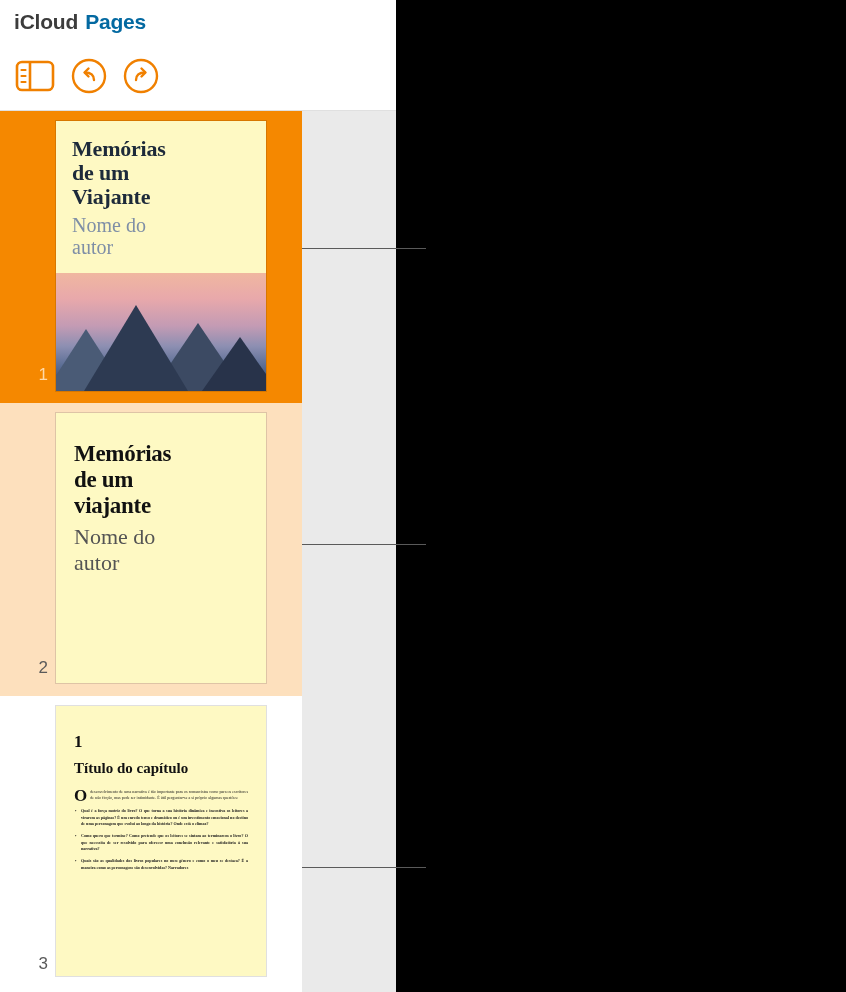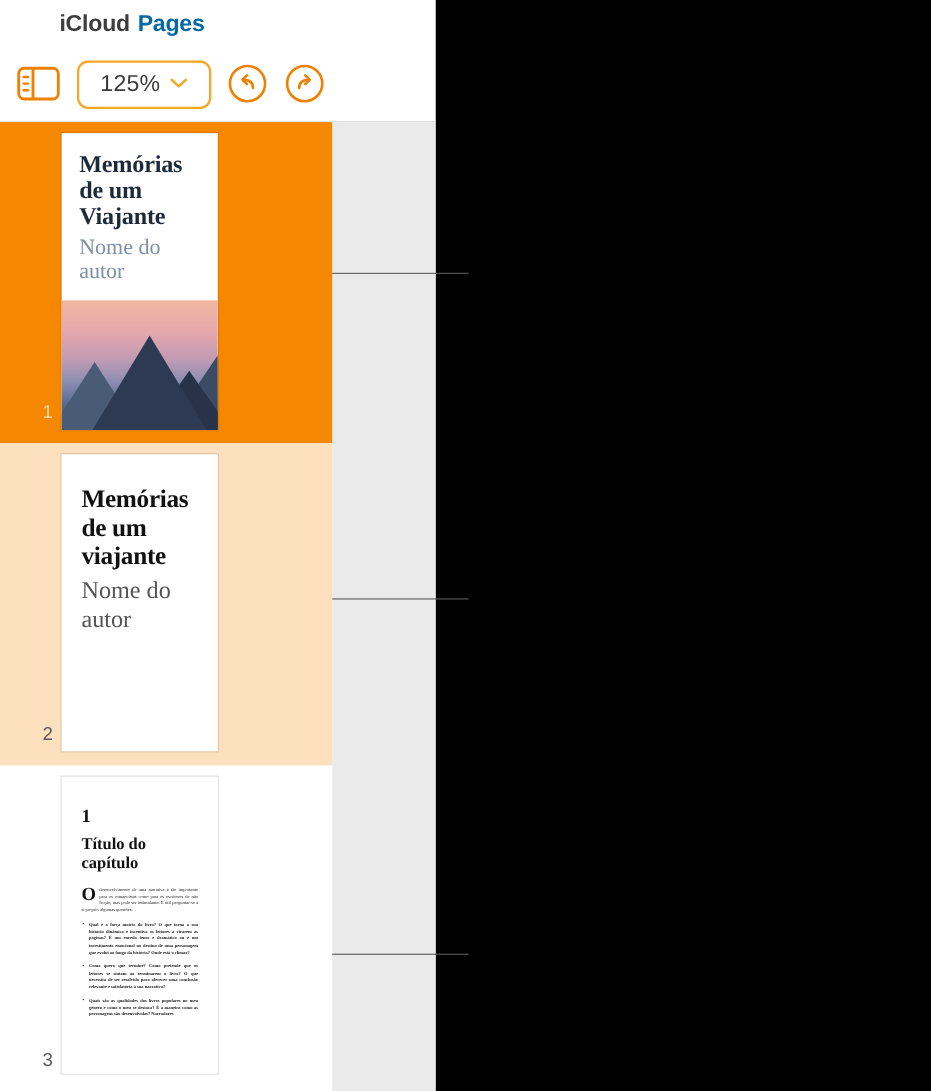--- a/index.html
+++ b/index.html
@@ -34,21 +34,20 @@
     padding: 0 0 0 14px;
     background: #ffffff;
   }
   .brand {
     font-size: 21px;
     font-weight: bold;
     letter-spacing: -0.2px;
     display: flex;
     align-items: flex-start;
     gap: 7px;
-    margin-left: 40px;
   }
   .brand .icloud { color: #3c3c3c; }
   .brand .appname { color: #0369a1; font-weight: bold; }
 
   
   .toolbar {
     height: 67px;
     display: flex;
     align-items: center;
     gap: 14px;
@@ -112,22 +111,22 @@
     padding-right: 8px;
     font-size: 17px;
     color: #5a5a5a;
     align-self: flex-end;
     padding-bottom: 6px;
     box-sizing: border-box;
   }
   .thumb-row.selected .pagenum { color: #ffd9a8; }
 
   .page-card {
-    width: 142px;
-    background: #ffffff;
+    width: 210px;
+    background: #fef9c3;
     box-shadow: 0 0 0 1px rgba(0,0,0,0.12);
     position: relative;
     overflow: hidden;
     box-sizing: border-box;
   }
 
   
   .cover {
     height: 270px;
     padding: 16px 16px 0 16px;
@@ -311,28 +310,20 @@
         <svg width="42" height="36" viewBox="0 0 42 36" fill="none">
           <rect x="3" y="4" width="36" height="28" rx="5" stroke="#f08000" stroke-width="2.6"></rect>
           <line x1="16" y1="4" x2="16" y2="32" stroke="#f08000" stroke-width="2.6"></line>
           <line x1="7.5" y1="12" x2="11.5" y2="12" stroke="#f08000" stroke-width="2.2" stroke-linecap="round"></line>
           <line x1="7.5" y1="18" x2="11.5" y2="18" stroke="#f08000" stroke-width="2.2" stroke-linecap="round"></line>
           <line x1="7.5" y1="24" x2="11.5" y2="24" stroke="#f08000" stroke-width="2.2" stroke-linecap="round"></line>
         </svg>
       </span>
     </button>
 
-    <div class="zoom-control">
-      <span class="zoom-value">125%</span>
-      <span>
-        <svg width="17" height="11" viewBox="0 0 17 11" fill="none">
-          <path d="M2 2.5 L8.5 8.5 L15 2.5" stroke="#f5a623" stroke-width="2.2" stroke-linecap="round" stroke-linejoin="round"></path>
-        </svg>
-      </span>
-    </div>
 
     <button class="tbtn">
       <span>
         <svg width="38" height="38" viewBox="0 0 38 38" fill="none">
           <circle cx="19" cy="19" r="16" stroke="#f08000" stroke-width="2.4"></circle>
           <path d="M24 23 C24 18 21 15.5 15 15.5" stroke="#f08000" stroke-width="2.4" stroke-linecap="round"></path>
           <path d="M18.5 11.5 L14.5 15.5 L18.5 19.5" stroke="#f08000" stroke-width="2.4" stroke-linecap="round" stroke-linejoin="round"></path>
         </svg>
       </span>
     </button>

